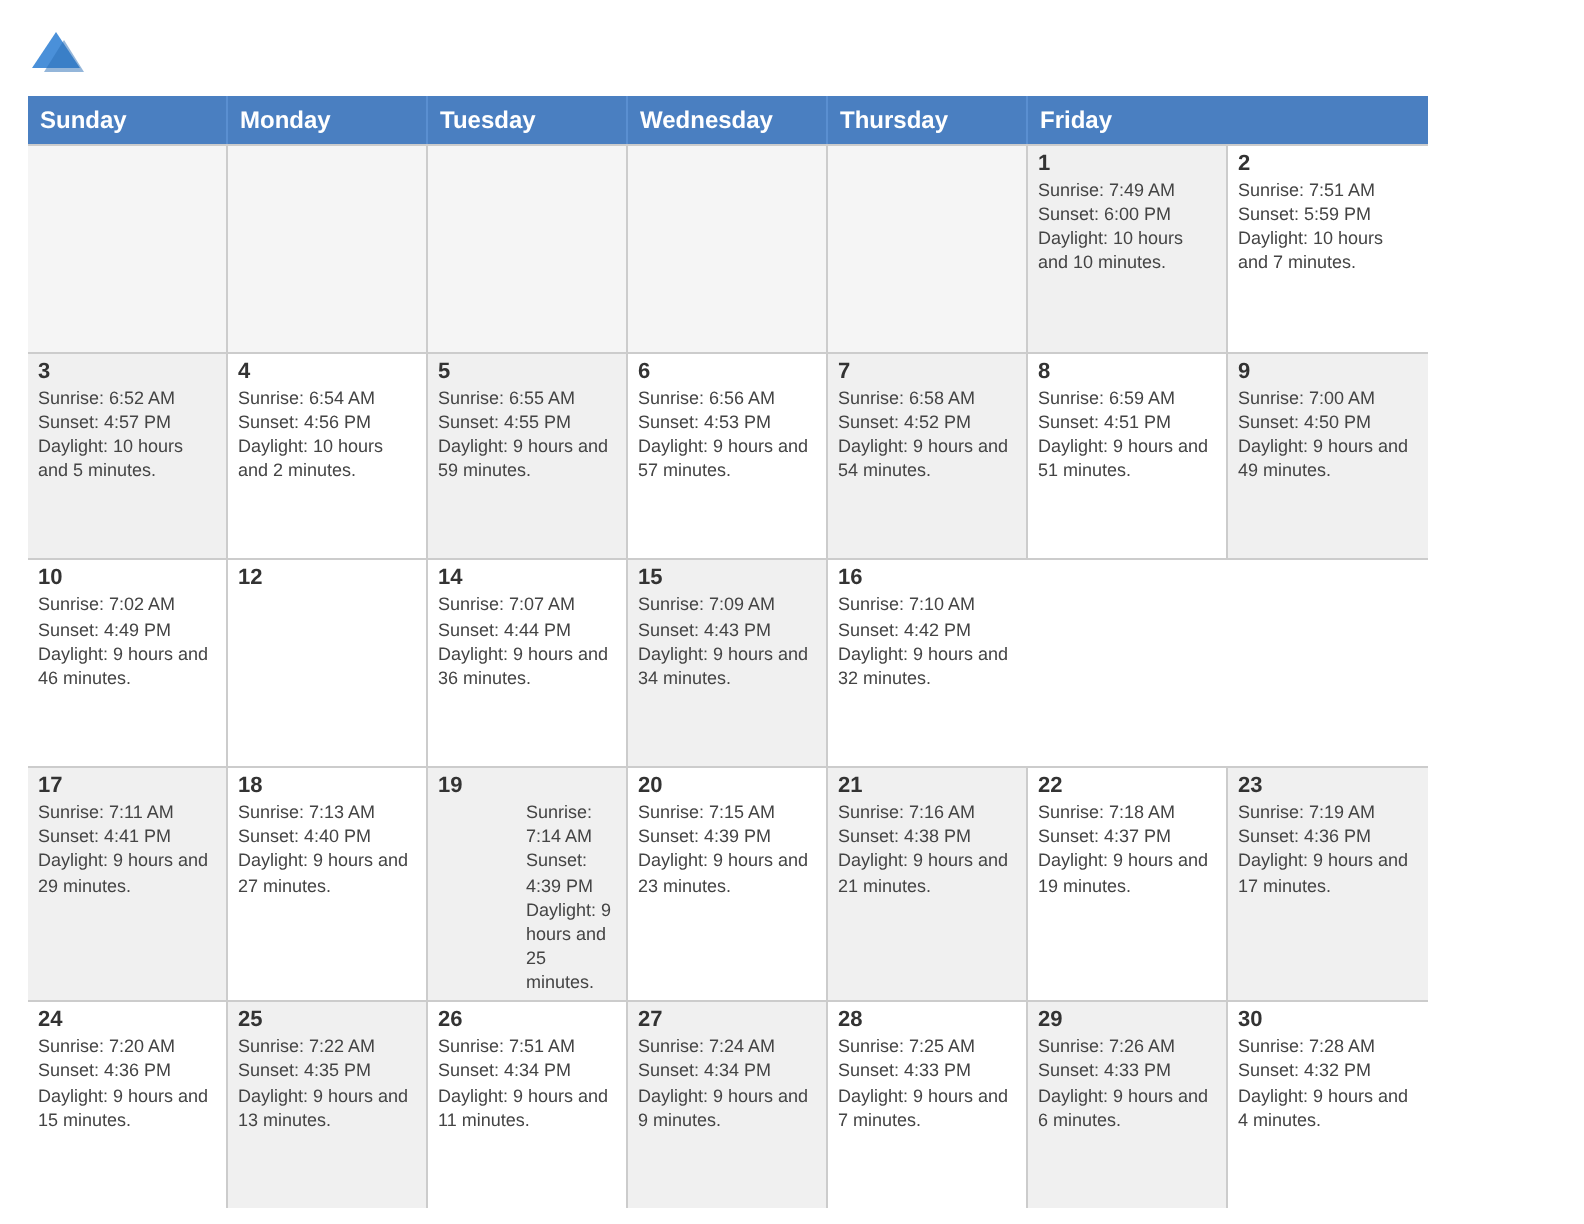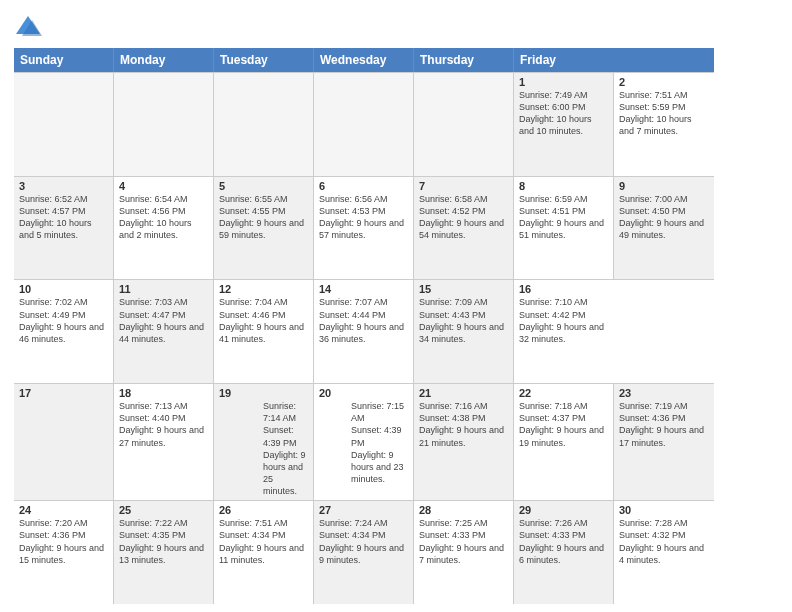--- a/index.html
+++ b/index.html
@@ -215,31 +215,22 @@
 Daylight: 9 hours and 49 minutes.</div>
           </div>
         </div>
         <div class="cal-row">
           <div class="cal-cell">
             <span class="day-num">10</span>
             <div class="cell-info" style="white-space: pre-line;">Sunrise: 7:02 AM
 Sunset: 4:49 PM
 Daylight: 9 hours and 46 minutes.</div>
           </div>
-          <div class="cal-cell shaded">
-            <span class="day-num">11</span>
-            <div class="cell-info" style="white-space: pre-line;">Sunrise: 7:03 AM
-Sunset: 4:47 PM
-Daylight: 9 hours and 44 minutes.</div>
-          </div>
           <div class="cal-cell">
             <span class="day-num">12</span>
-            <div class="cell-info" style="white-space: pre-line;">Sunrise: 7:04 AM
-Sunset: 4:46 PM
-Daylight: 9 hours and 41 minutes.</div>
           </div>
           <div class="cal-cell">
             <span class="day-num">14</span>
             <div class="cell-info" style="white-space: pre-line;">Sunrise: 7:07 AM
 Sunset: 4:44 PM
 Daylight: 9 hours and 36 minutes.</div>
           </div>
           <div class="cal-cell shaded">
             <span class="day-num">15</span>
             <div class="cell-info" style="white-space: pre-line;">Sunrise: 7:09 AM
@@ -249,36 +240,39 @@
           <div class="cal-cell">
             <span class="day-num">16</span>
             <div class="cell-info" style="white-space: pre-line;">Sunrise: 7:10 AM
 Sunset: 4:42 PM
 Daylight: 9 hours and 32 minutes.</div>
           </div>
         </div>
         <div class="cal-row">
           <div class="cal-cell shaded">
             <span class="day-num">17</span>
+            <div class="cell-info" style="white-space: pre-line;">Sunrise: 7:11 AM
+Sunset: 4:41 PM
+Daylight: 9 hours and 29 minutes.</div>
           </div>
           <div class="cal-cell">
             <span class="day-num">18</span>
             <div class="cell-info" style="white-space: pre-line;">Sunrise: 7:13 AM
 Sunset: 4:40 PM
 Daylight: 9 hours and 27 minutes.</div>
           </div>
           <div class="cal-cell shaded">
             <span class="day-num">19</span>
             <div class="cell-info" style="white-space: pre-line; margin-left: 44px;">Sunrise: 7:14 AM
 Sunset: 4:39 PM
 Daylight: 9 hours and 25 minutes.</div>
           </div>
           <div class="cal-cell">
             <span class="day-num">20</span>
-            <div class="cell-info" style="white-space: pre-line; margin-left: 32px;">Sunrise: 7:15 AM
+            <div class="cell-info" style="white-space: pre-line;">Sunrise: 7:15 AM
 Sunset: 4:39 PM
 Daylight: 9 hours and 23 minutes.</div>
           </div>
           <div class="cal-cell shaded">
             <span class="day-num">21</span>
             <div class="cell-info" style="white-space: pre-line;">Sunrise: 7:16 AM
 Sunset: 4:38 PM
 Daylight: 9 hours and 21 minutes.</div>
           </div>
           <div class="cal-cell">

